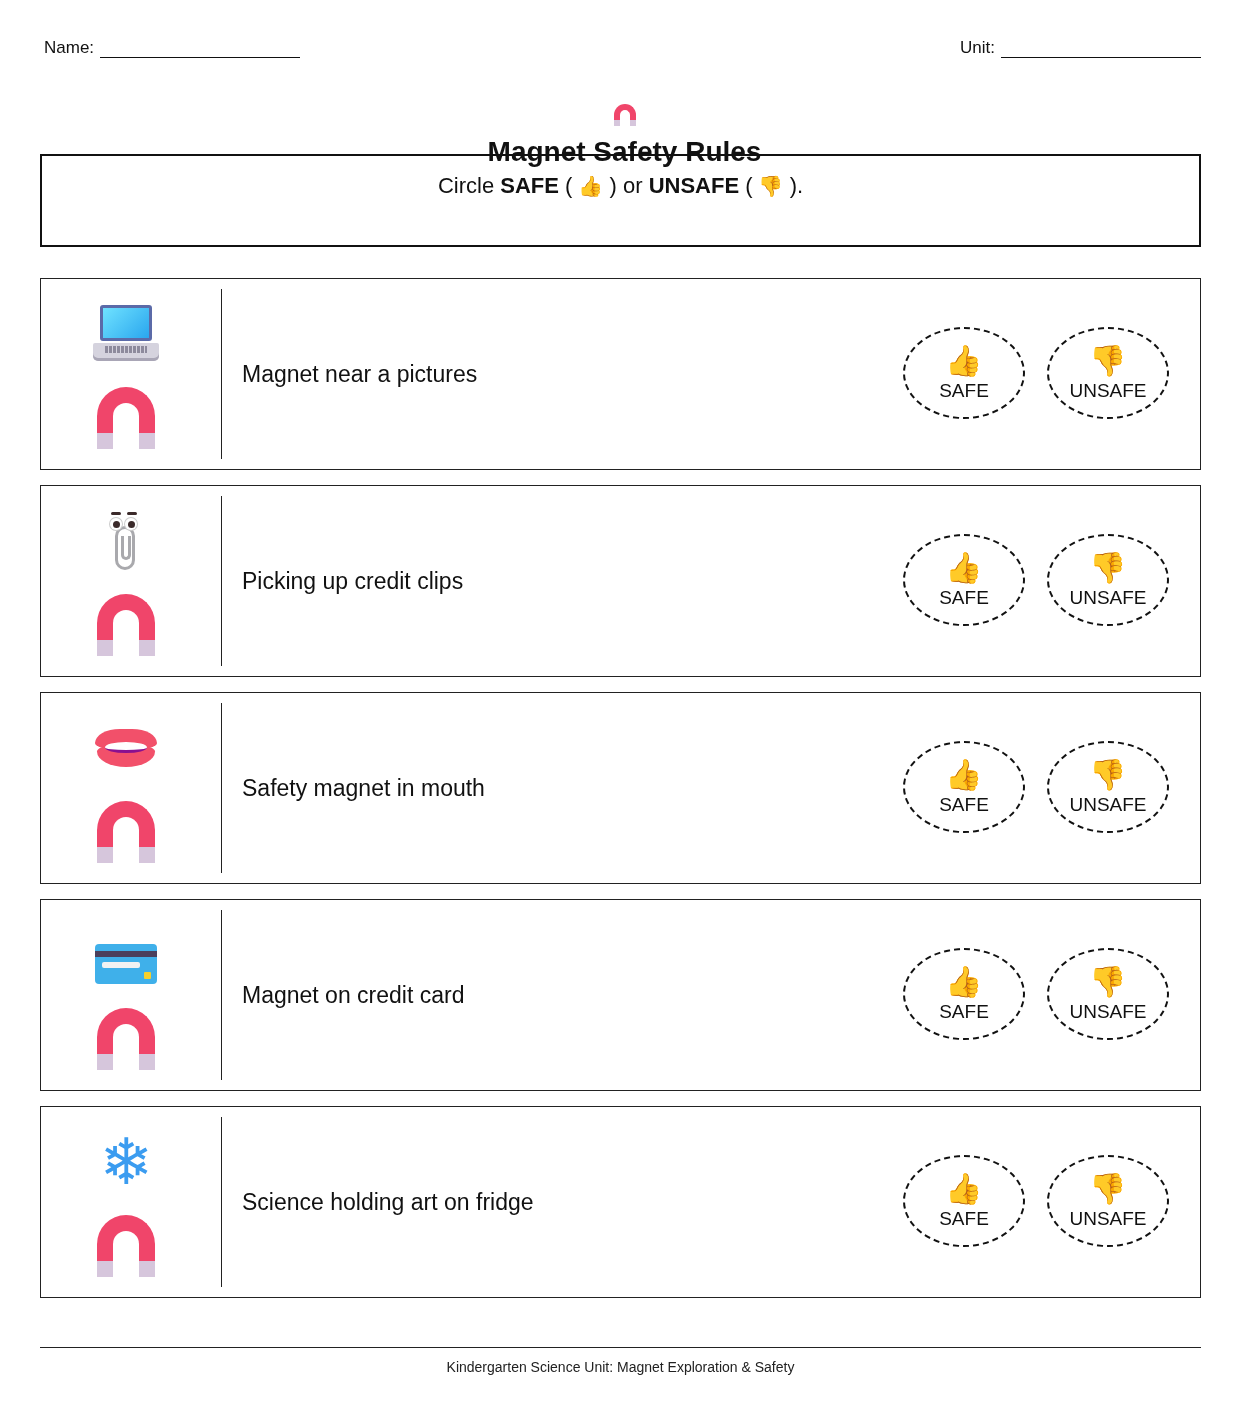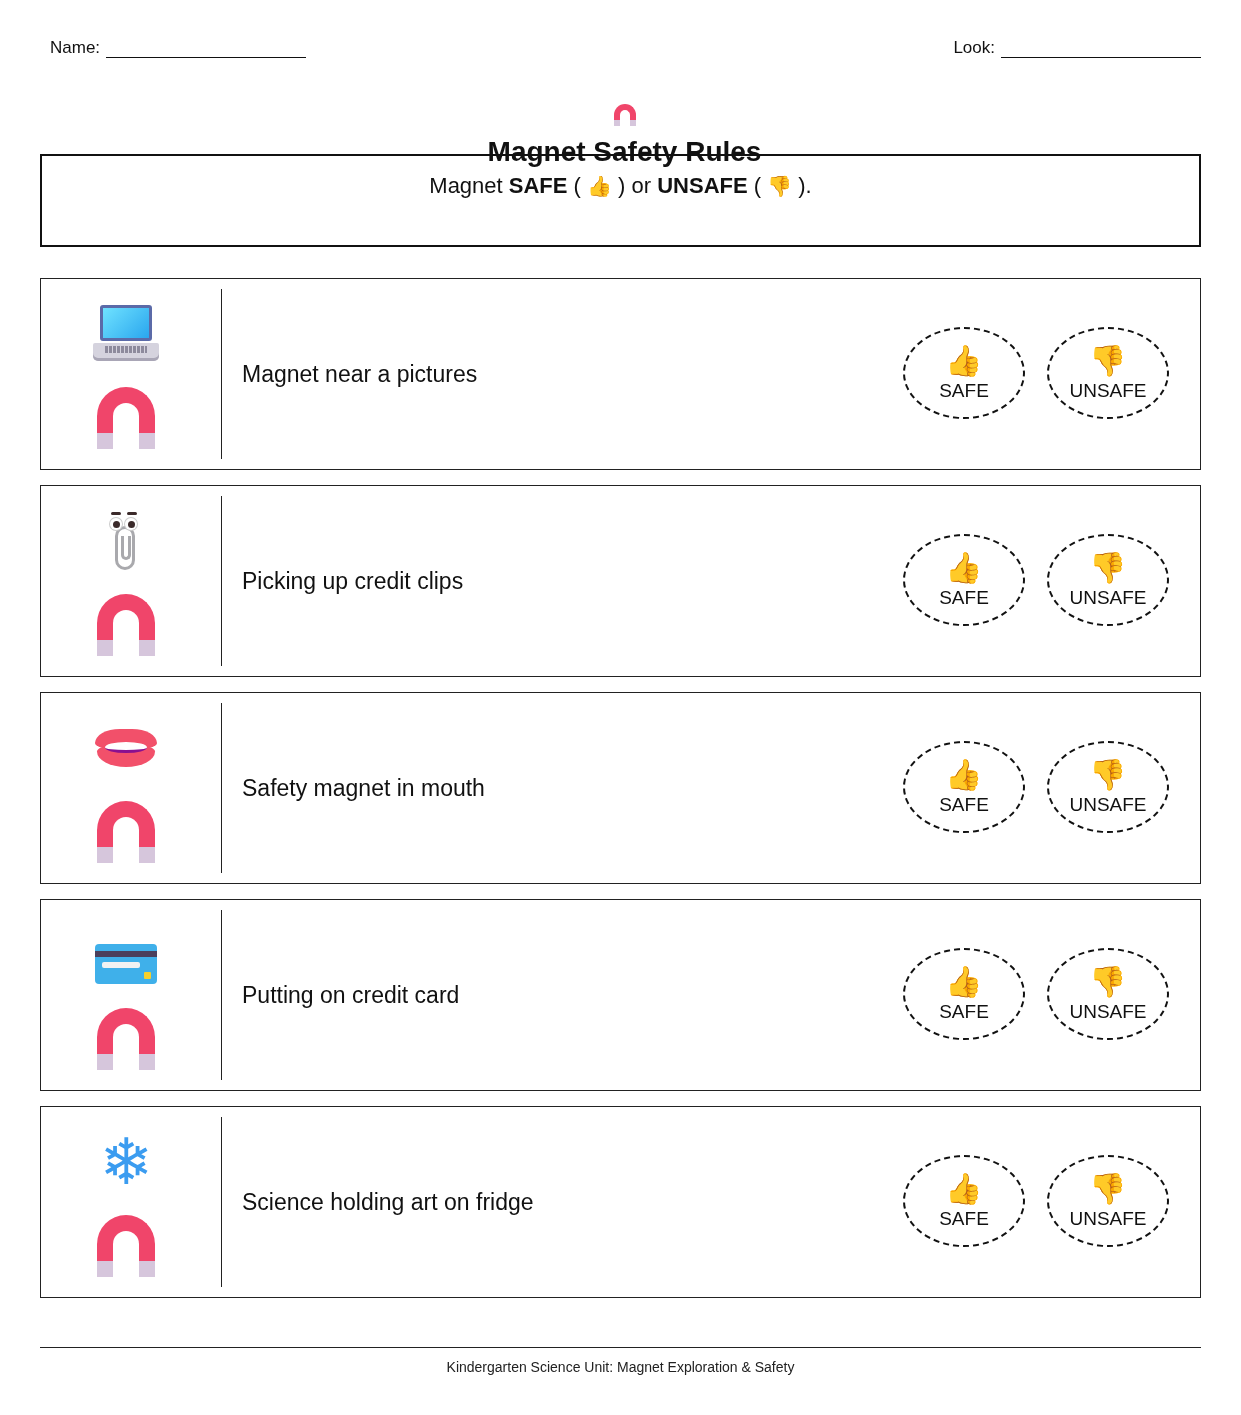--- a/index.html
+++ b/index.html
@@ -2,21 +2,21 @@
 <html><head>
 <meta charset="utf-8">
 <style>
   html, body { margin: 0; padding: 0; background: #ffffff; }
   body {
     width: 1241px; height: 1415px; position: relative;
     font-family: "Liberation Sans", "DejaVu Sans", sans-serif; color: #111;
   }
   .header-row { position: absolute; top: 38px; left: 40px; width: 1161px; height: 24px; }
   .field { position: absolute; top: 0; display: flex; align-items: flex-end; font-size: 17px; }
-  .field.name { left: 10px; }
+  .field.name { left: 4px; }
   .field.date { right: 0; }
   .field .line { display: inline-block; width: 200px; border-bottom: 1.5px solid #111; margin-left: 6px; height: 18px; }
 
   .title { position: absolute; top: 104px; left: 4px; width: 1241px; text-align: center;
            font-size: 28px; font-weight: bold; display: flex; justify-content: center; align-items: center; gap: 10px; flex-direction: column; }
 
   .magnet { position: relative; display: inline-block; }
   .magnet .arch { position: absolute; left: 0; top: 0; border-style: solid; border-color: #f0456a; border-bottom: none; box-sizing: border-box; }
   .magnet .leg { position: absolute; background: #f0456a; }
   .magnet .tip { position: absolute; background: #d6c6dc; }
@@ -68,39 +68,39 @@
 </style>
 </head>
 <body>
 
 <div class="header-row">
   <div class="field name">
     <span>Name:</span>
     <span class="line"></span>
   </div>
   <div class="field date">
-    <span>Look:</span>
+    <span>Unit:</span>
     <span class="line"></span>
   </div>
 </div>
 
 <div class="title">
   <span class="magnet" style="width:22px;height:22px;">
     <span class="arch" style="width:22px;height:14px;border-width:6px;border-radius:11px 11px 0 0;"></span>
     <span class="leg" style="left:0;top:13px;width:6px;height:3px;"></span>
     <span class="leg" style="left:16px;top:13px;width:6px;height:3px;"></span>
     <span class="tip" style="left:0;top:16px;width:6px;height:6px;"></span>
     <span class="tip" style="left:16px;top:16px;width:6px;height:6px;"></span>
   </span>
   <span>Magnet Safety Rules</span>
 </div>
 
 <div class="instructions">
   <div>
-    <span>Magnet </span><b>SAFE</b><span> ( </span><span class="thumb">👍</span><span> ) or </span><b>UNSAFE</b><span> ( </span><span class="thumb">👎</span><span> ).</span>
+    <span>Circle </span><b>SAFE</b><span> ( </span><span class="thumb">👍</span><span> ) or </span><b>UNSAFE</b><span> ( </span><span class="thumb">👎</span><span> ).</span>
   </div>
 </div>
 
 <div class="row" style="top:278px;">
   <div class="icons">
     <div class="obj laptop">
       <span class="screen"></span>
         <span class="base"></span>
         <span class="keys"></span>
     </div>
@@ -199,21 +199,21 @@
       <span class="magnet" style="width:58px;height:62px;">
         <span class="arch" style="width:58px;height:38px;border-width:16px;border-radius:29px 29px 0 0;"></span>
         <span class="leg" style="left:0;top:37px;width:16px;height:9px;"></span>
         <span class="leg" style="left:42px;top:37px;width:16px;height:9px;"></span>
         <span class="tip" style="left:0;top:46px;width:16px;height:16px;"></span>
         <span class="tip" style="left:42px;top:46px;width:16px;height:16px;"></span>
       </span>
     </div>
   </div>
   <div class="divider"></div>
-  <div class="label">Putting on credit card</div>
+  <div class="label">Magnet on credit card</div>
   <div class="oval safe">
     <span class="emo">👍</span>
     <span class="txt">SAFE</span>
   </div>
   <div class="oval unsafe">
     <span class="emo">👎</span>
     <span class="txt">UNSAFE</span>
   </div>
 </div>
 

